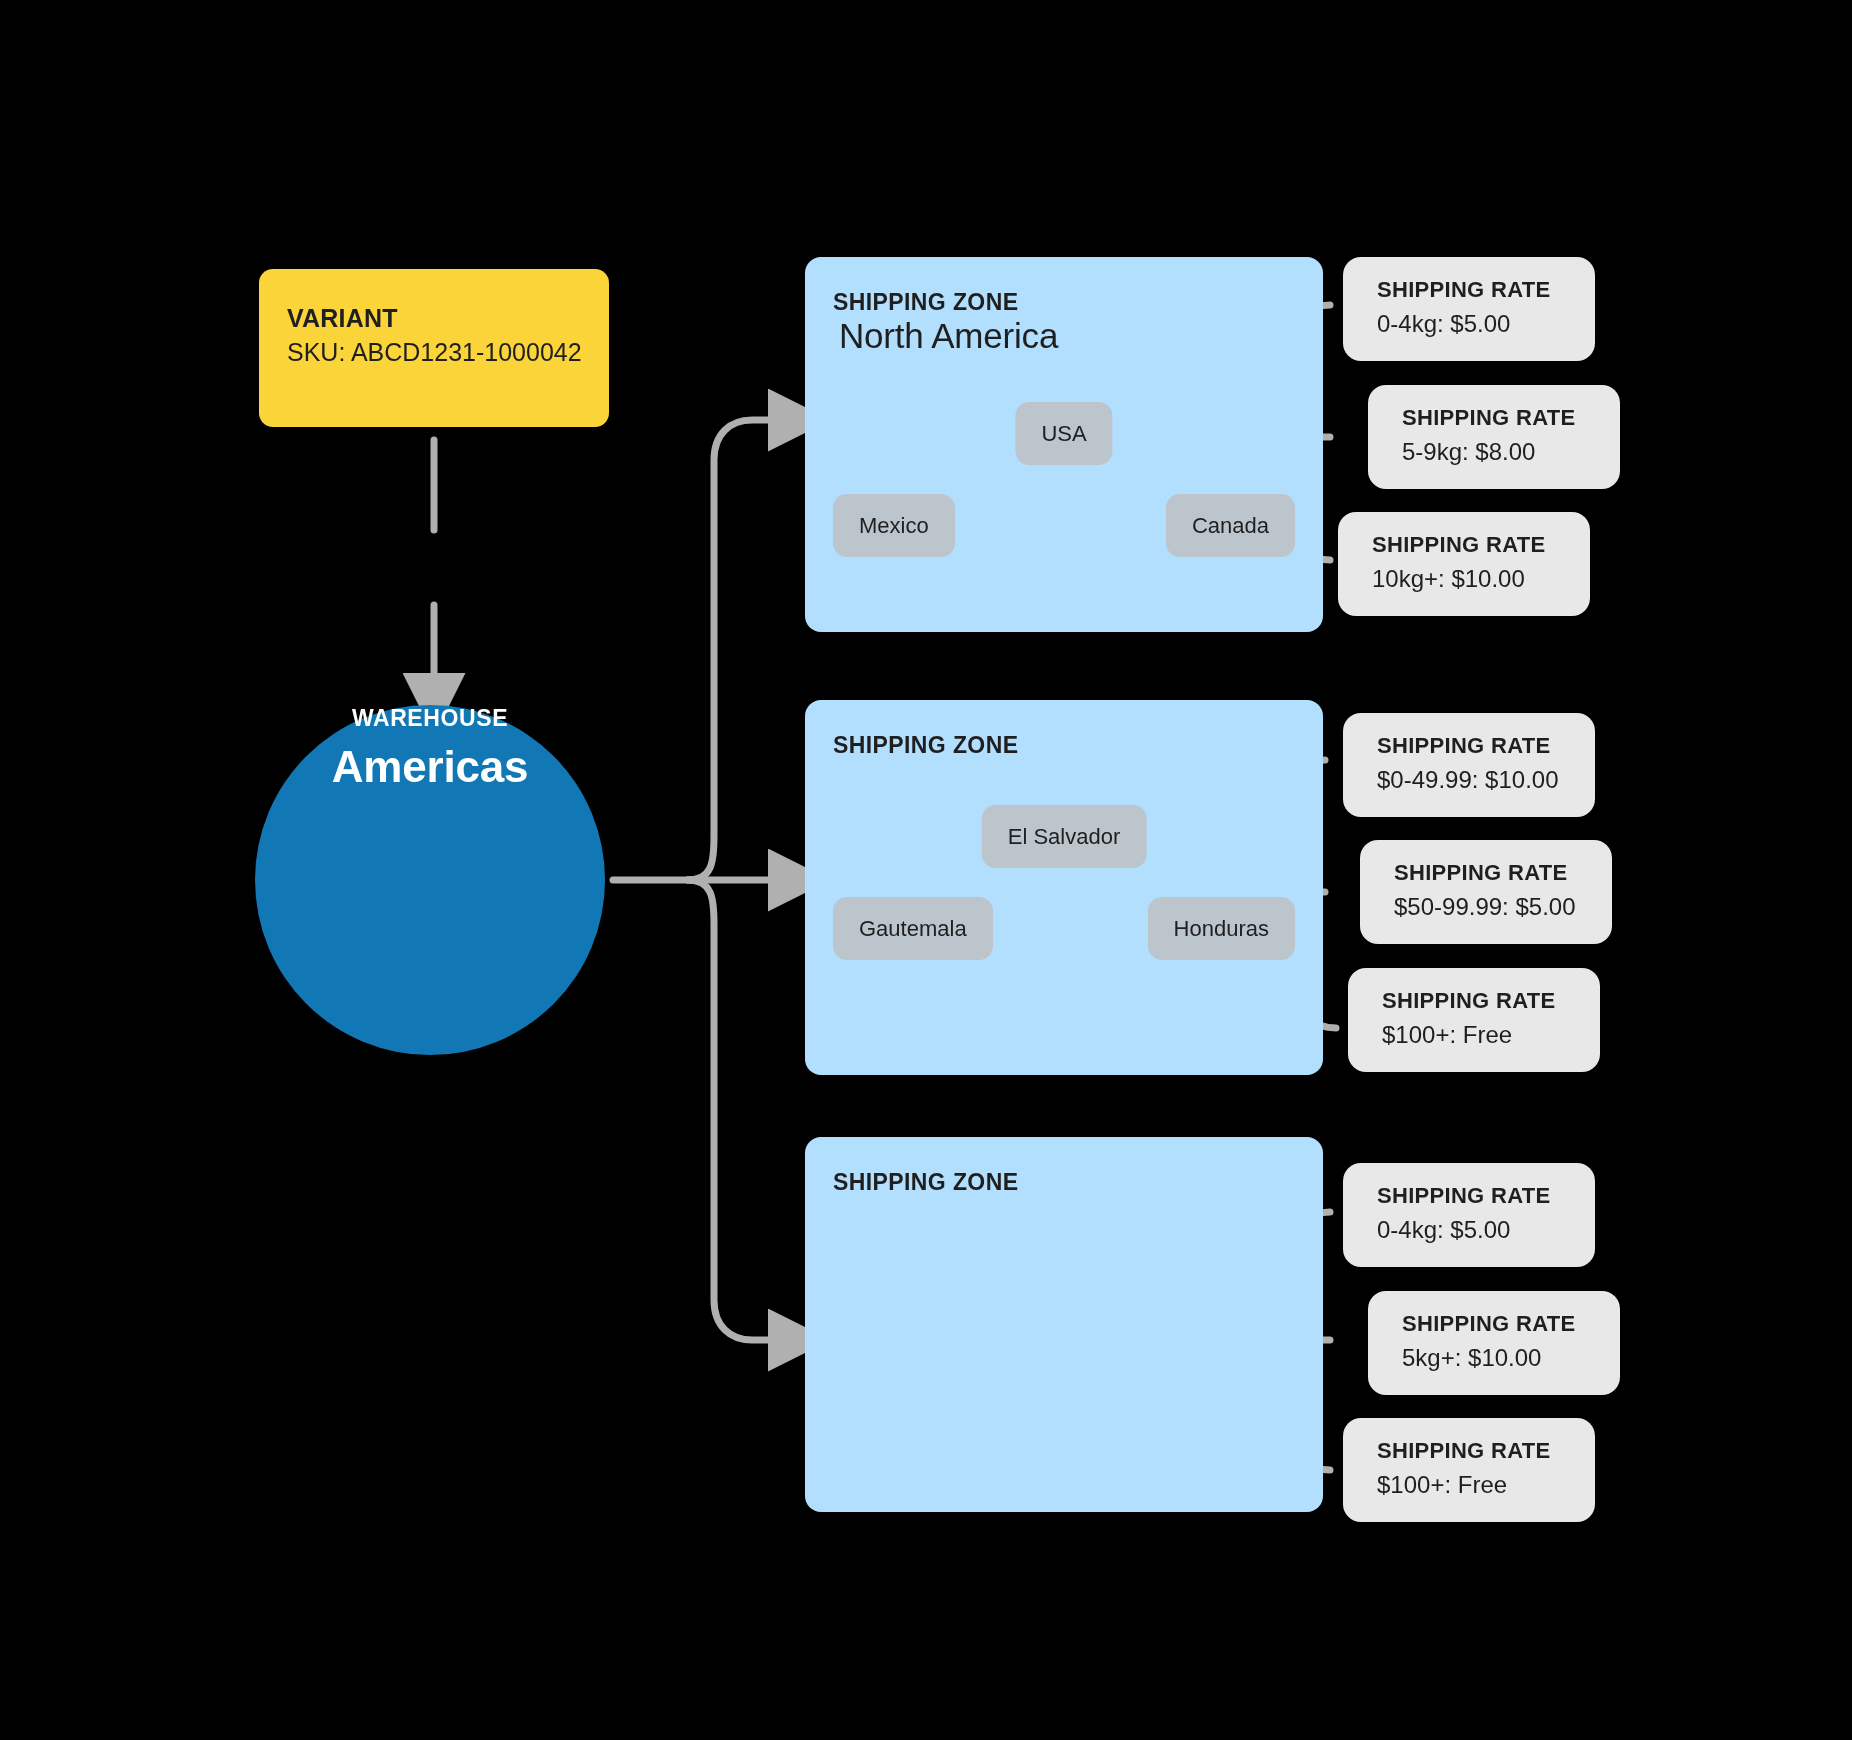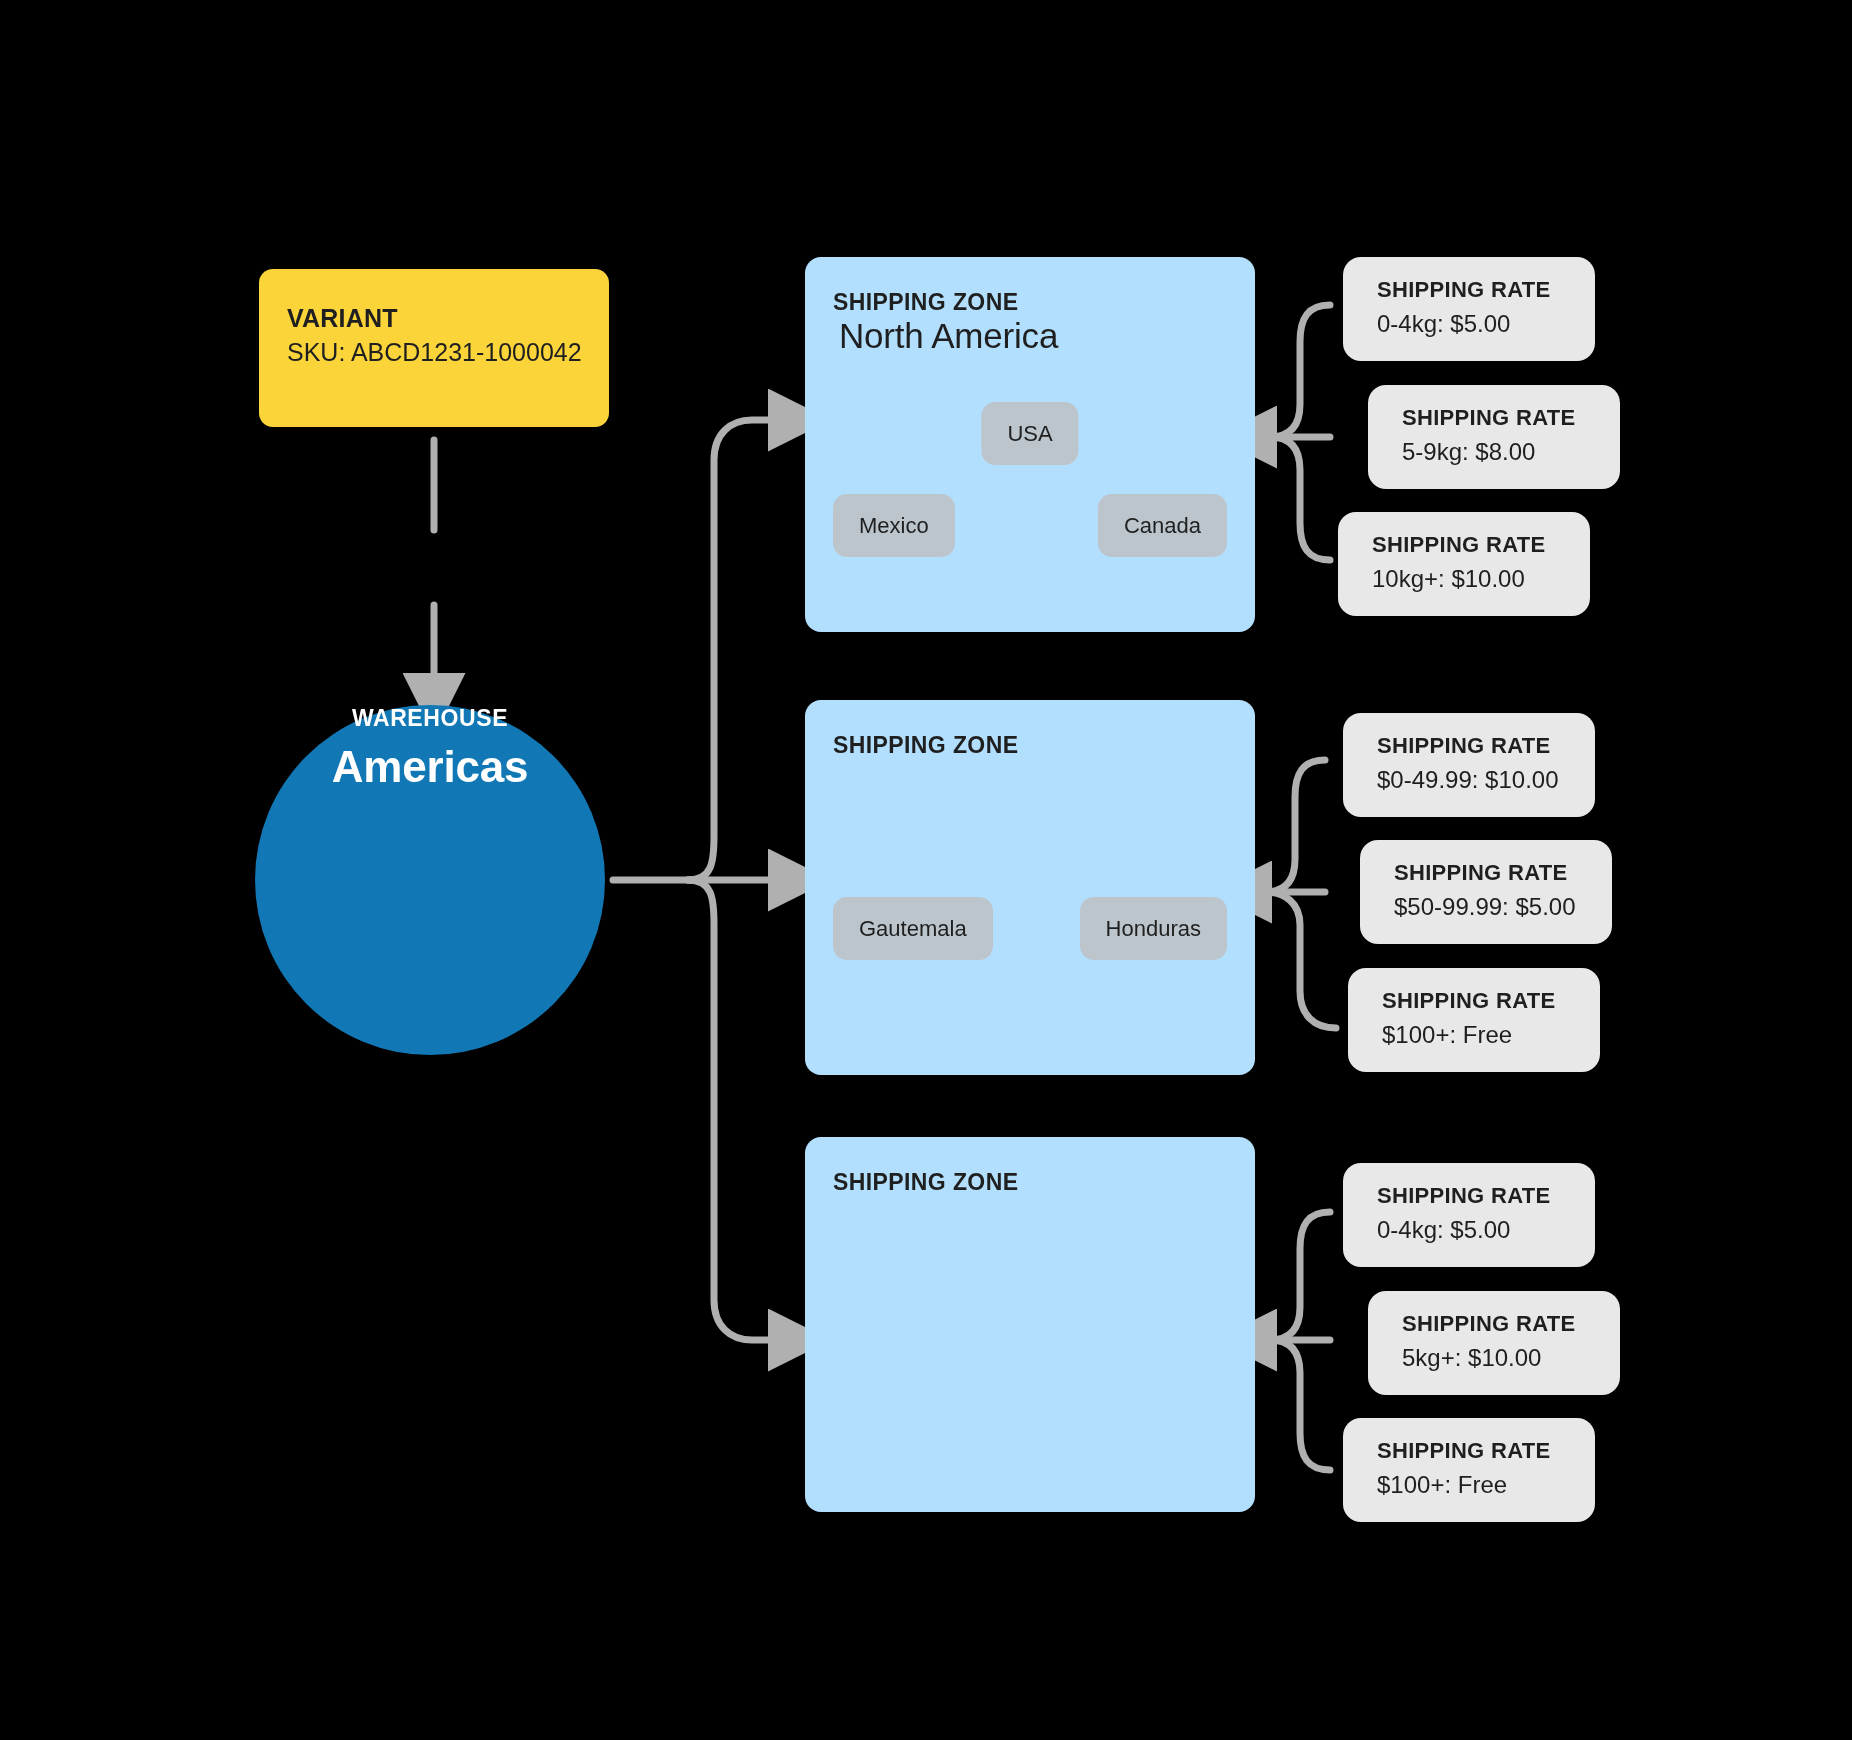--- a/index.html
+++ b/index.html
@@ -77,21 +77,21 @@
     font-size: 44px;
     font-weight: bold;
     color: #ffffff;
     letter-spacing: -0.2px;
   }
 
   
   .zone-card {
     position: absolute;
     left: 805px;
-    width: 450px;
+    width: 518px;
     height: 375px;
     background: #B3DFFF;
     border-radius: 16px;
     padding: 32px 28px 0 28px;
   }
   #zone-0 { top: 257px; }
   #zone-1 { top: 700px; }
   #zone-2 { top: 1137px; }
 
   .zone-kicker {
@@ -243,20 +243,21 @@
     <div class="rate-value">5-9kg: $8.00</div>
   </div>
   <div class="rate-pill" style="left:1338px; top:512px;">
     <div class="rate-kicker">SHIPPING RATE</div>
     <div class="rate-value">10kg+: $10.00</div>
   </div>
 
   <div class="zone-card" id="zone-1">
     <div class="zone-kicker">SHIPPING ZONE</div>
     <div class="zone-countries">
+      <div class="country-chip c0">El Salvador</div>
       <div class="country-chip c1">Gautemala</div>
       <div class="country-chip c2">Honduras</div>
     </div>
   </div>
 
   <div class="rate-pill" style="left:1343px; top:713px;">
     <div class="rate-kicker">SHIPPING RATE</div>
     <div class="rate-value">$0-49.99: $10.00</div>
   </div>
   <div class="rate-pill" style="left:1360px; top:840px;">

